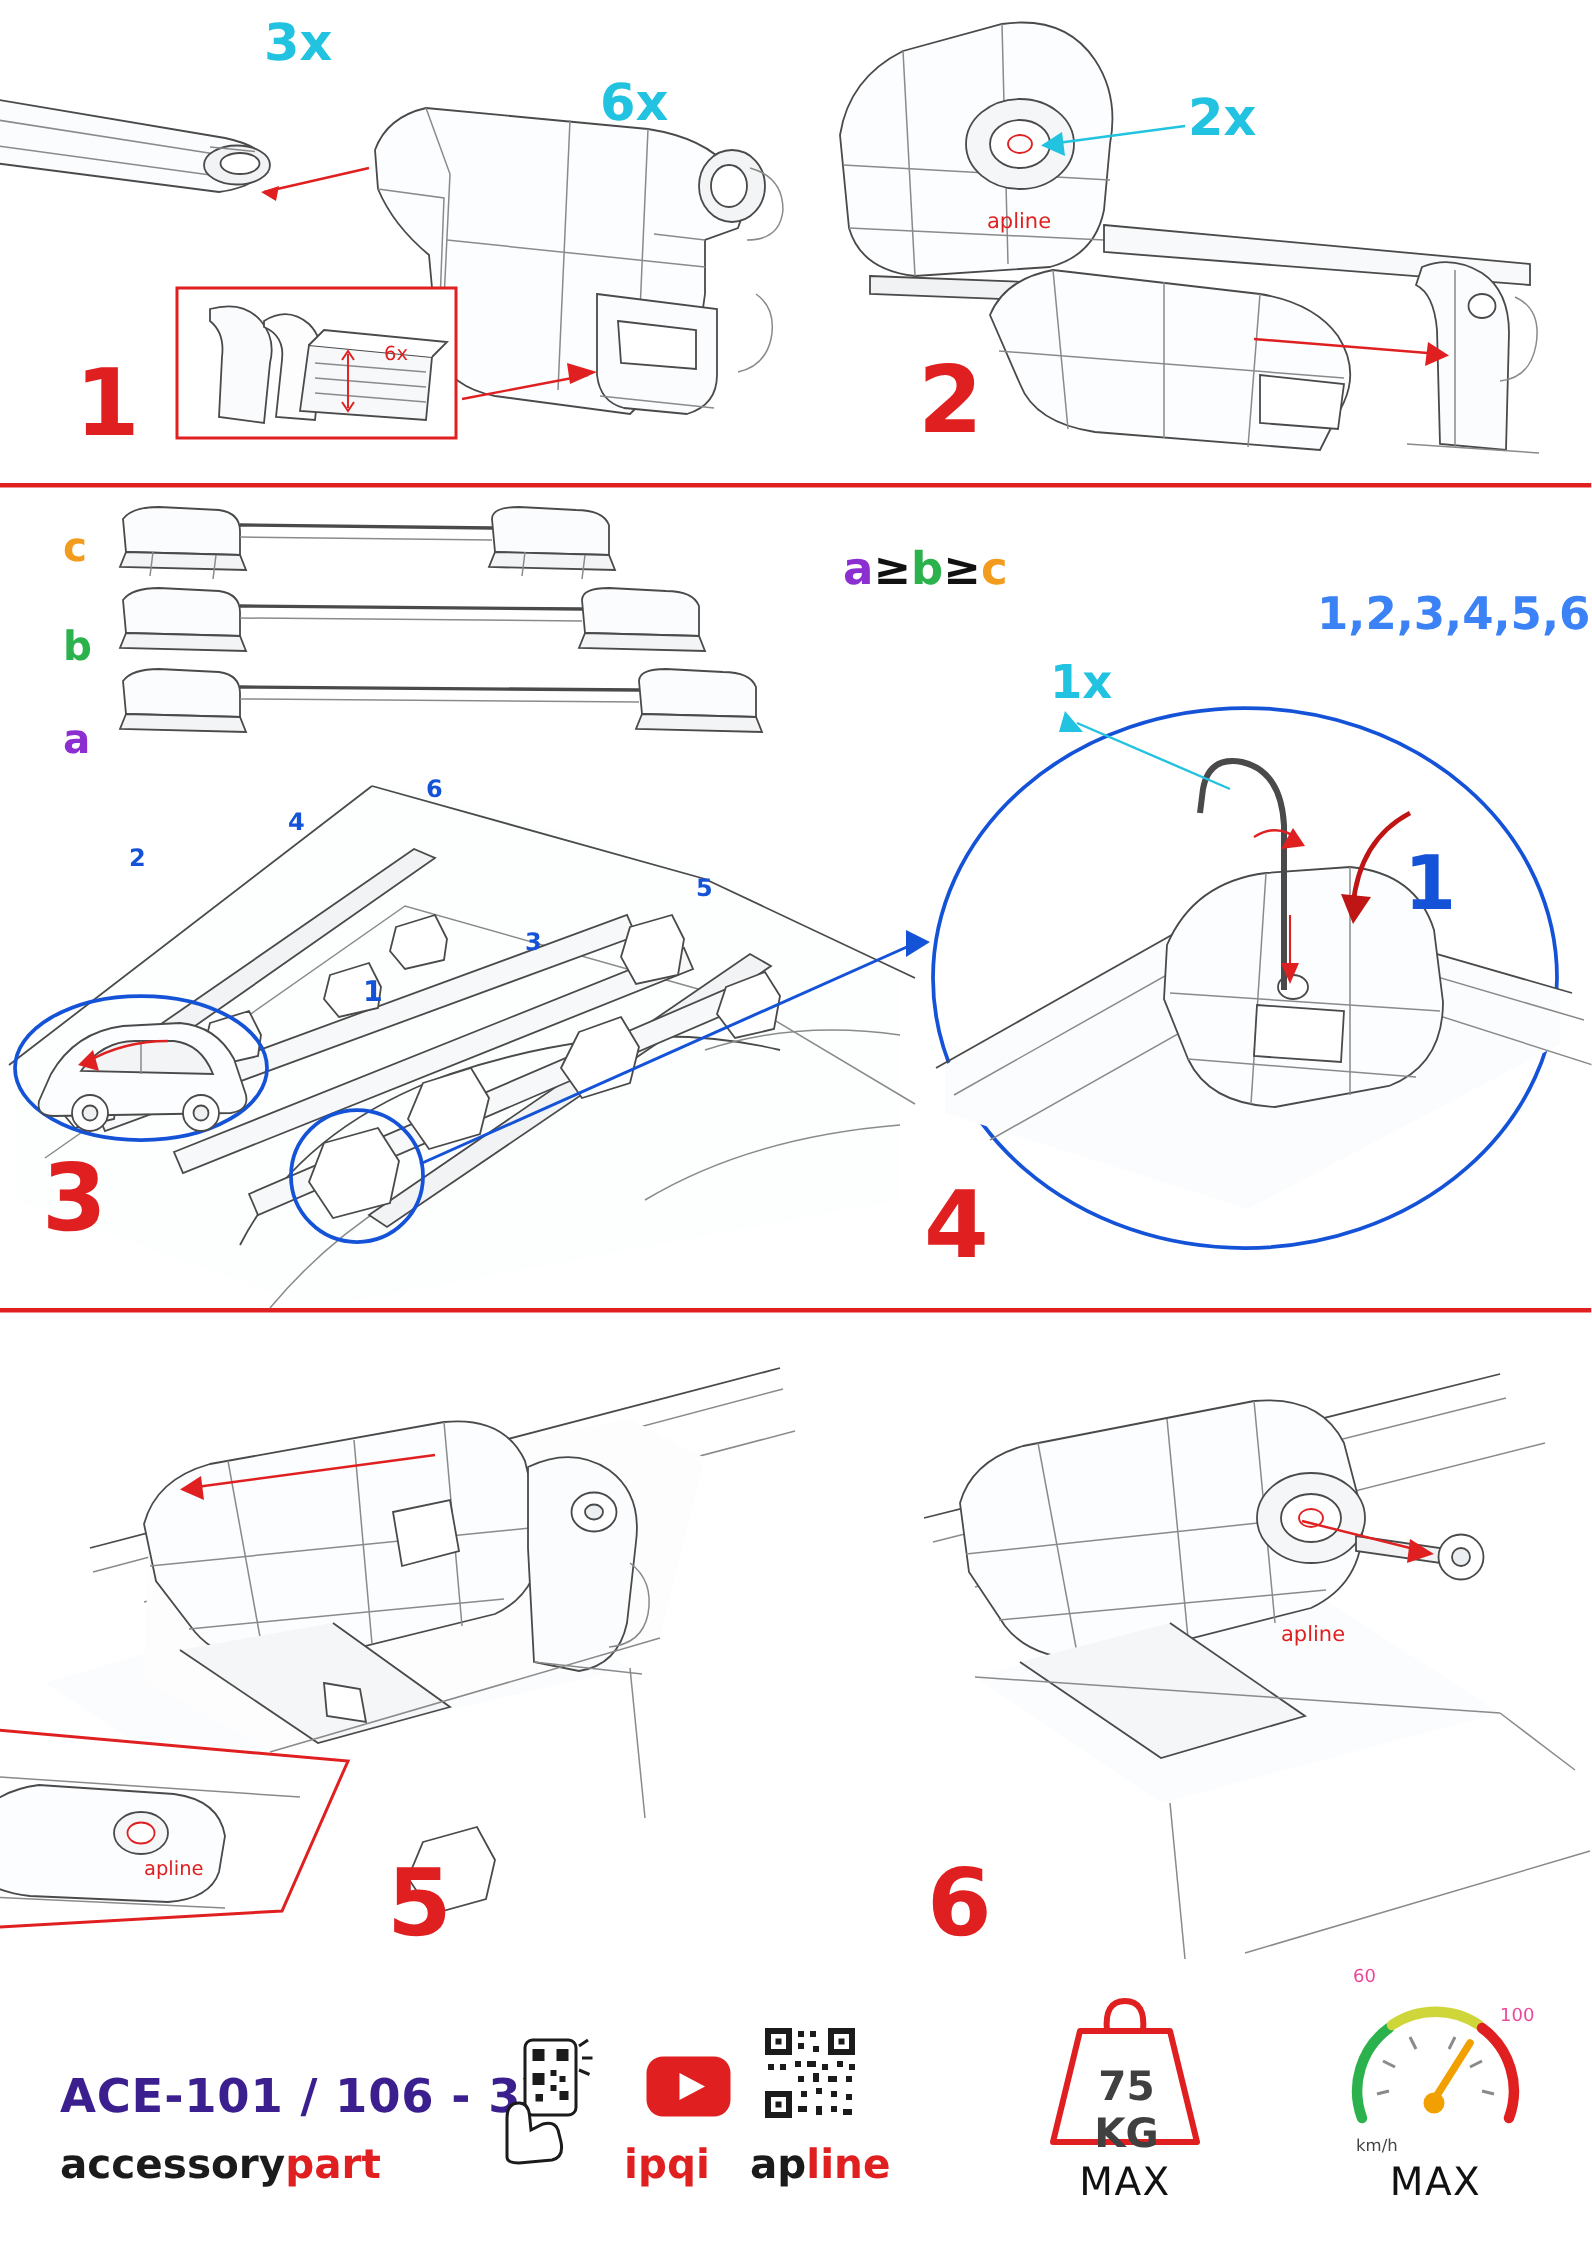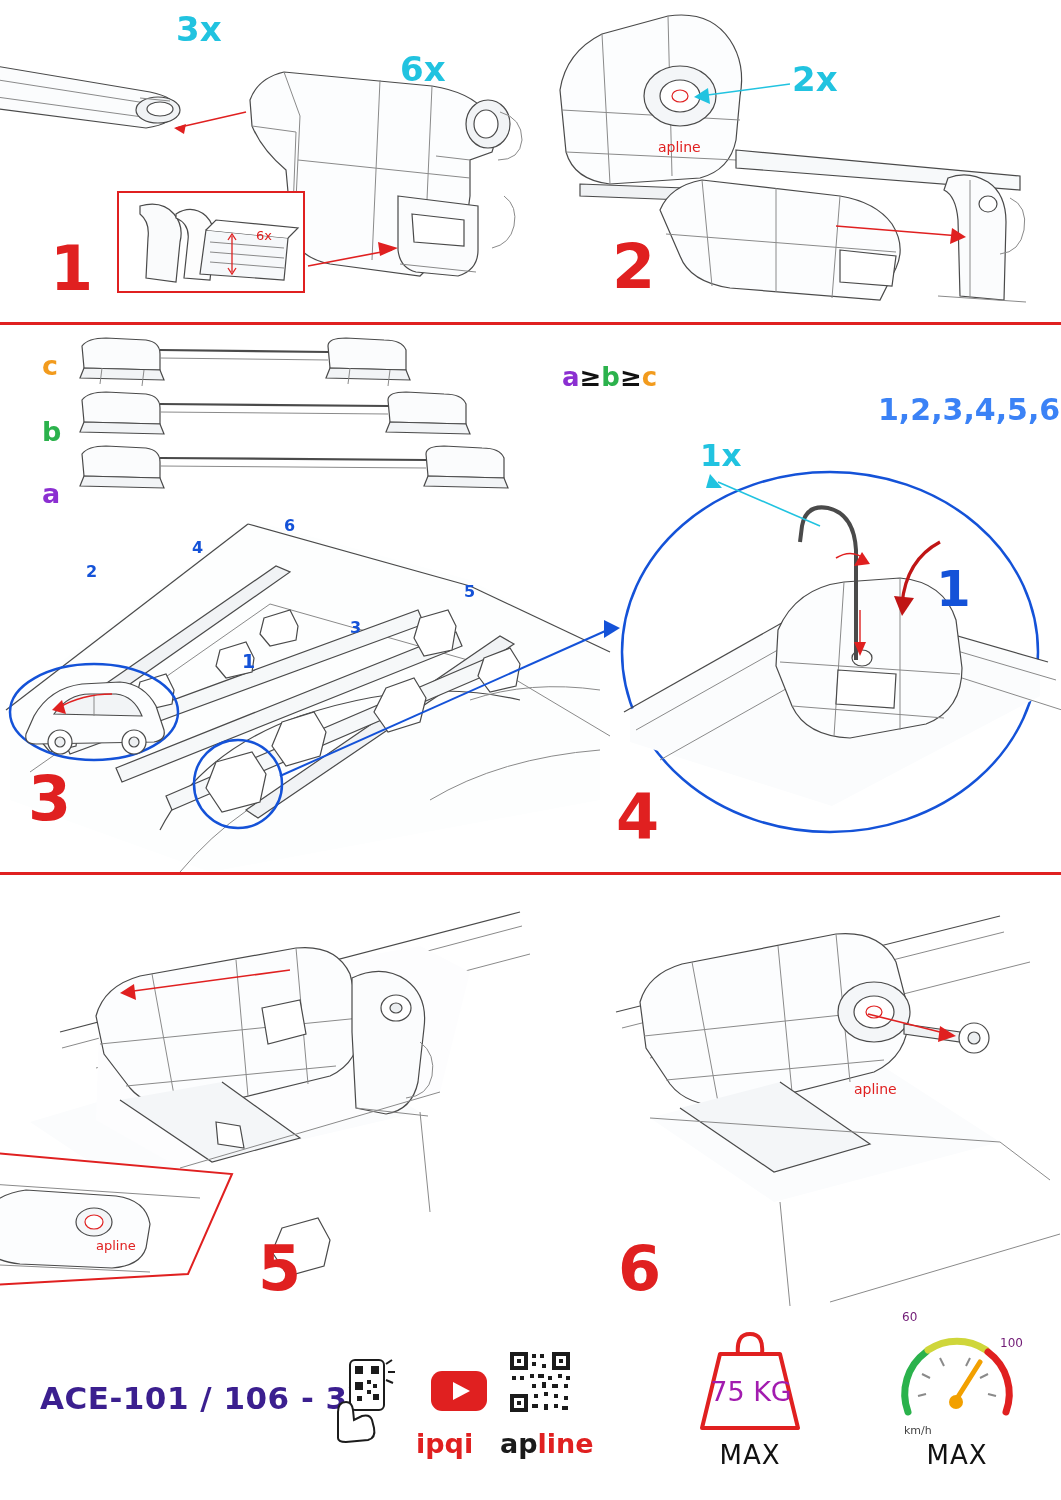--- a/index.html
+++ b/index.html
@@ -7,32 +7,32 @@
   .page{position:absolute;inset:0;}
   .divider{position:absolute;left:0;width:100%;height:3px;background:#e02020;}
   .panel{position:absolute;}
   svg{display:block;overflow:visible;}
   .stepnum{position:absolute;font-family:"DejaVu Sans",sans-serif;font-weight:700;color:#e02020;font-size:62px;line-height:1;}
   .qty{position:absolute;font-family:"DejaVu Sans",sans-serif;font-weight:700;color:#21c3e0;font-size:34px;line-height:1;}
   .letter{position:absolute;font-weight:700;font-size:27px;line-height:1;}
   .lbl-c{color:#f29b1d;}
   .lbl-b{color:#2bb24c;}
   .lbl-a{color:#8b2fd1;}
-  .rule{position:absolute;font-weight:700;font-size:26px;}
+  .rule{position:absolute;font-weight:700;font-size:30px;}
   .seq{position:absolute;font-weight:700;font-size:30px;}
   .bignum-blue{position:absolute;color:#1452d8;font-weight:700;font-size:50px;}
   .smallnum{position:absolute;color:#1452d8;font-weight:700;font-size:16px;}
   .footer-title{position:absolute;color:#3b1f8f;font-weight:700;font-size:31px;letter-spacing:.5px;}
   .brand{position:absolute;font-weight:700;font-size:27px;}
   .brand .dark{color:#1b1b1b;}
   .brand .red{color:#e02020;}
   .maxlbl{position:absolute;font-size:26px;color:#111;font-weight:400;letter-spacing:1px;}
-  .kgtext{position:absolute;color:#a21caf;font-weight:400;font-size:27px;}
+  .kgtext{position:absolute;color:#404040;font-weight:700;font-size:27px;}
   .kmh{position:absolute;color:#444;font-size:11px;}
-  .gauge-num{position:absolute;color:#701a75;font-size:12px;}
+  .gauge-num{position:absolute;color:#ec4899;font-size:12px;}
   .cyan-thin{stroke:#21c3e0;fill:none;stroke-width:1.6;}
   .red-thin{stroke:#e02020;fill:none;stroke-width:1.6;}
   .blue-thin{stroke:#1452d8;fill:none;stroke-width:2;}
   .grey{stroke:#4a4a4a;fill:none;stroke-width:1.2;}
   .greyl{stroke:#8a8a8a;fill:none;stroke-width:1;}
 </style>
 </head>
 <body>
 
 <div class="page">
@@ -403,20 +403,23 @@
         <path d="M338 132 L418 152"></path>
         <path d="M410 144 L426 154 L408 160 Z" fill="#e02020" stroke="none"></path>
       </g>
       <text x="324" y="212" font-size="14" fill="#e02020" font-family="DejaVu Sans">apline</text>
     </svg>
   </div>
   <div class="stepnum" style="left:618px;top:1238px">6</div>
 
   <div class="footer-title" style="left:40px;top:1380px">ACE-101 / 106 - 3X</div>
 
+  <div class="brand" style="left:40px;top:1428px">
+    <span class="dark">accessory</span><span class="red">part</span>
+  </div>
 
   <div class="panel" style="left:332px;top:1358px;width:66px;height:84px">
     <svg width="66" height="84" viewBox="0 0 66 84">
       <rect x="18" y="2" width="34" height="50" rx="5" fill="#fff" stroke="#1b1b1b" stroke-width="2"></rect>
       <g fill="#1b1b1b">
         <rect x="23" y="8" width="8" height="8"></rect>
           <rect x="39" y="8" width="8" height="8"></rect>
         <rect x="23" y="24" width="8" height="8"></rect>
           <rect x="35" y="22" width="4" height="4"></rect>
         <rect x="41" y="26" width="4" height="4"></rect>

